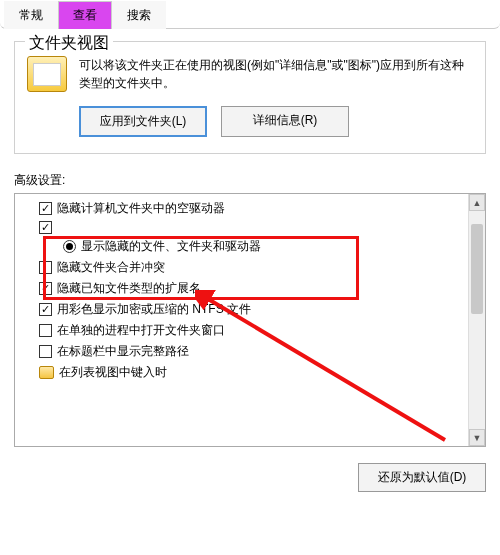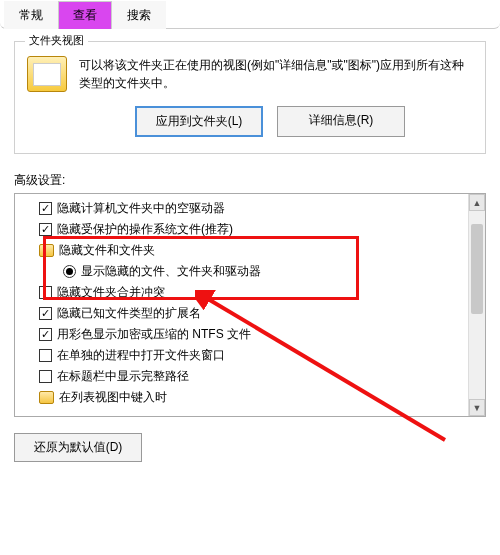--- a/index.html
+++ b/index.html
@@ -2,44 +2,44 @@
 <html><head>
 <meta charset="utf-8">
 <style>
 * { box-sizing: border-box; margin: 0; padding: 0; }
 body { font-family: "Microsoft YaHei", "SimSun", sans-serif; font-size: 12px; background: #fff; width: 500px; height: 555px; position: relative; }
 .tabs { display: flex; border-bottom: 1px solid #ccc; padding-left: 4px; border-radius: 6px; }
 .tab { padding: 5px 14px; border: 1px solid transparent; border-bottom: none; cursor: pointer; position: relative; top: 1px; background: #f7f7f7; }
 .tab.active { background: #d946ef; border-color: #ccc; }
 .content { padding: 12px 14px; }
 .group { border: 1px solid #d0d0d0; padding: 14px 12px 16px 12px; position: relative; margin-bottom: 18px; }
-.group-label { position: absolute; top: -9px; left: 10px; background: #fff; padding: 0 4px; font-size: 11px; }
+.group-label { position: absolute; top: -9px; left: 10px; background: #fff; padding: 0 4px; font-size: 16px; }
 .group-body { display: flex; gap: 12px; align-items: flex-start; }
 .group-text { flex: 1; line-height: 1.5; }
-.btnrow { display: flex; gap: 14px; margin-top: 14px; margin-left: 56px; }
+.btnrow { display: flex; gap: 14px; margin-top: 14px; }
 .btn { padding: 5px 10px; border: 1px solid #999; background: #f3f3f3; min-width: 128px; text-align: center; cursor: pointer; font-size: 12px; }
 .btn.highlight { border: 2px solid #4a90d9; }
 .adv-label { margin: 6px 0 4px 0; }
-.tree-wrap { border: 1px solid #aaa; height: 224px; display: flex; position: relative; }
+.tree-wrap { border: 1px solid #aaa; height: 254px; display: flex; position: relative; }
 .tree { flex: 1; overflow: hidden; padding: 4px 6px; background: #fff; }
 .scrollbar { width: 17px; background: #f0f0f0; border-left: 1px solid #ddd; position: relative; }
 .sc-btn { height: 17px; background: #e8e8e8; border: 1px solid #c8c8c8; display: flex; align-items: center; justify-content: center; font-size: 9px; color: #555; }
 .sc-thumb { position: absolute; left: 2px; right: 2px; top: 30px; height: 90px; background: #c8c8c8; border-radius: 2px; }
 .item { display: flex; align-items: center; gap: 5px; padding: 2px 0 2px 18px; white-space: nowrap; }
 .item.sub { padding-left: 42px; }
 .chk { width: 13px; height: 13px; border: 1px solid #333; display: inline-flex; align-items: center; justify-content: center; font-size: 11px; line-height: 1; background: #fff; flex-shrink: 0; }
 .chk.checked::after { content: "✓"; color: #000; }
 .radio { width: 13px; height: 13px; border: 1px solid #333; border-radius: 50%; display: inline-flex; align-items: center; justify-content: center; background: #fff; flex-shrink: 0; }
 .radio.selected::after { content: ""; width: 7px; height: 7px; background: #000; border-radius: 50%; }
 .folder { width: 15px; height: 13px; background: linear-gradient(#ffe9a8,#f5c542); border: 1px solid #b8860b; border-radius: 2px; flex-shrink: 0; }
 .folder-big { width: 40px; height: 36px; background: linear-gradient(#fff0b8,#f7ca3e); border: 1px solid #b8860b; border-radius: 3px; position: relative; flex-shrink: 0; }
 .folder-big::after { content: ""; position: absolute; inset: 6px 5px 5px 5px; background: #fff; border: 1px solid #ccc; }
 .hl-box { position: absolute; border: 3px solid #e11; pointer-events: none; }
 .arrow-svg { position: absolute; pointer-events: none; }
-.restore-row { display: flex; justify-content: flex-start; margin-top: 16px; }
+.restore-row { display: flex; justify-content: flex-end; margin-top: 16px; }
 .txt { }
 </style>
 </head>
 <body>
 
 <div class="tabs">
   <div class="tab"><span>常规</span></div>
   <div class="tab active"><span>查看</span></div>
   <div class="tab"><span>搜索</span></div>
 </div>
@@ -63,25 +63,20 @@
   <div class="adv-label">高级设置:</div>
 
   <div class="tree-wrap">
     <div class="tree" id="tree">
         <div class="item">
           <span class="chk checked"></span>
           <span class="txt">隐藏计算机文件夹中的空驱动器</span>
         </div>
         <div class="item">
           <span class="chk checked"></span>
-          <span class="txt">隐藏受保护的操作系统文件(推荐)</span>
-        </div>
-        <div class="item">
-          <span class="folder"></span>
-          <span class="txt">隐藏文件和文件夹</span>
         </div>
         <div class="item sub">
           <span class="radio selected"></span>
           <span class="txt">显示隐藏的文件、文件夹和驱动器</span>
         </div>
         <div class="item">
           <span class="chk"></span>
           <span class="txt">隐藏文件夹合并冲突</span>
         </div>
         <div class="item">

